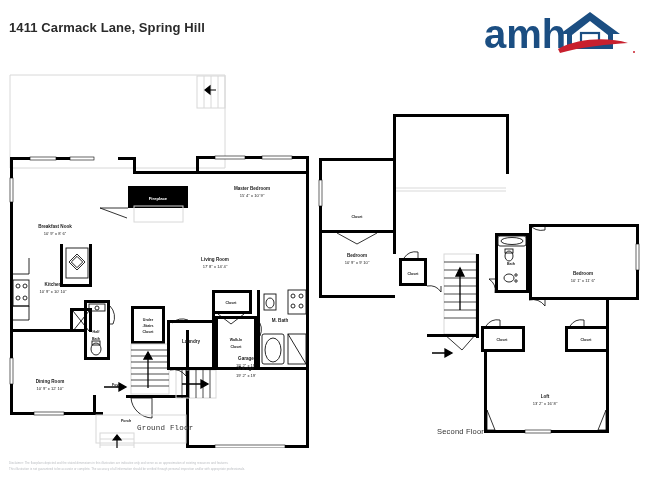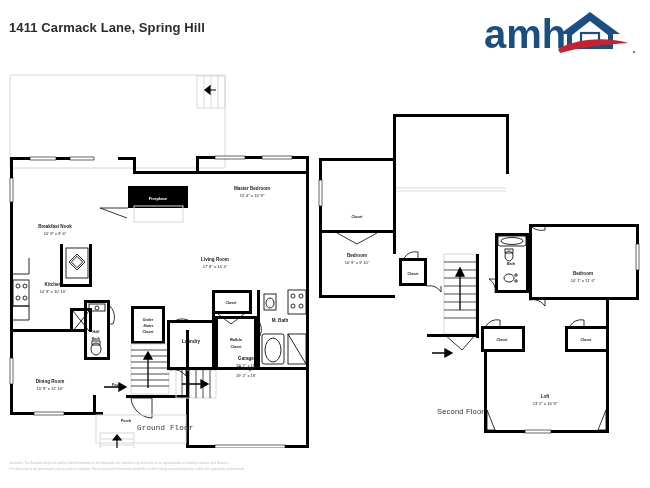--- a/index.html
+++ b/index.html
@@ -13,21 +13,21 @@
   #logo{position:absolute;right:8px;top:8px;width:160px;height:48px;text-decoration:underline;}
   #logo svg{display:block;}
 
   
   #plan{position:absolute;left:0;top:58px;width:650px;height:390px;}
   #plan svg{display:block;}
 
   
   .floorcap{position:absolute;font-size:7.5px;color:#333;letter-spacing:.2px;}
   #cap-ground{left:137px;top:424px;font-family:Liberation Mono, monospace;}
-  #cap-second{left:437px;top:407px;}
+  #cap-second{left:437px;top:427px;}
 
   
   #disc{position:absolute;left:9px;top:461px;width:430px;}
   #disc p{margin:0 0 2px 0;font-size:2.9px;line-height:4.4px;color:#b9bcc0;
           letter-spacing:.05px;}
 </style>
 </head>
 <body>
 
 <div id="addr">1411 Carmack Lane, Spring Hill</div>

